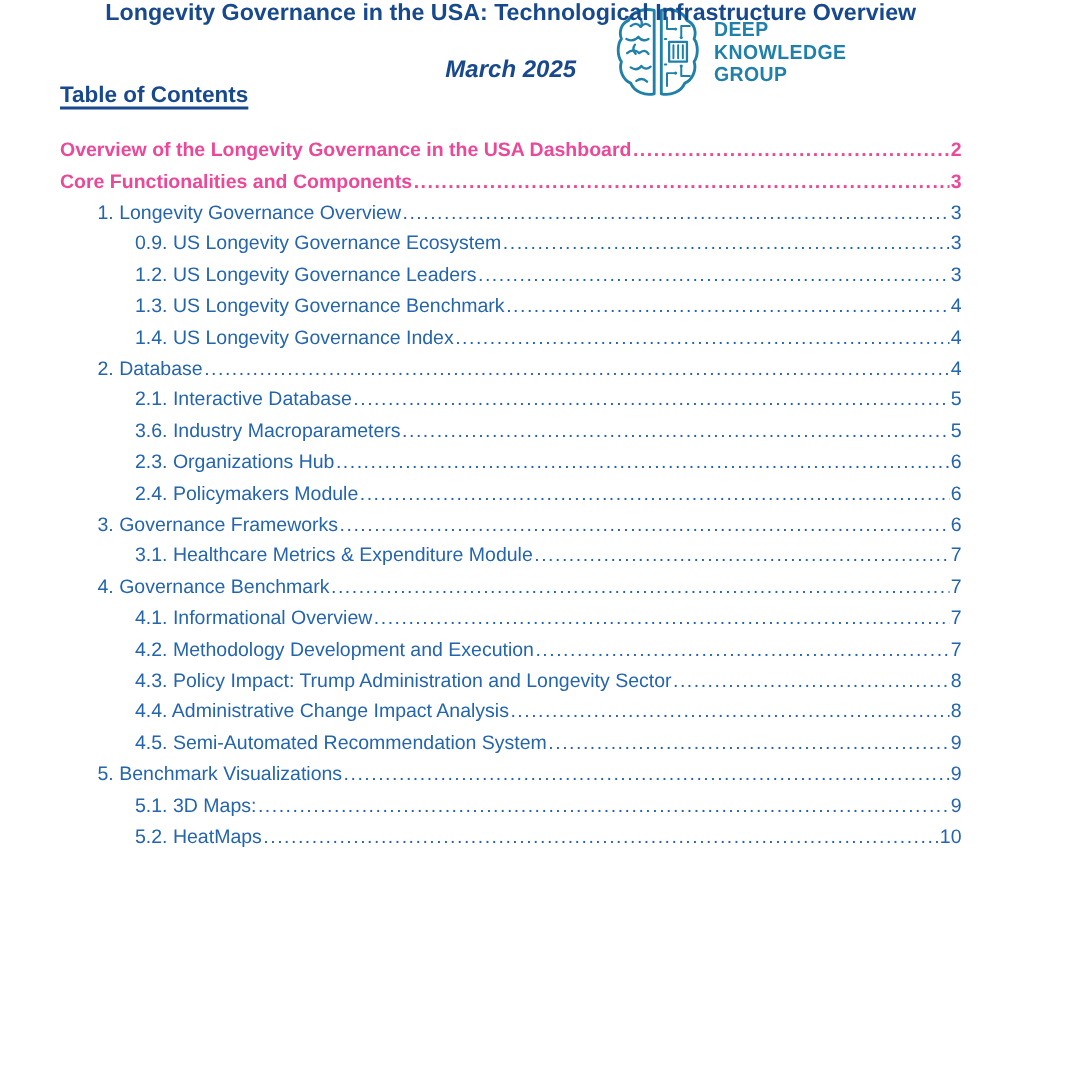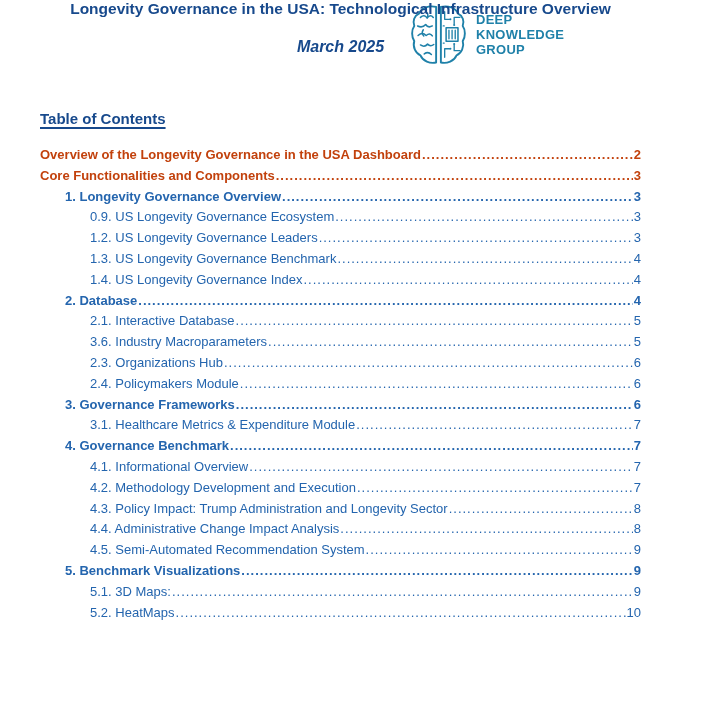--- a/index.html
+++ b/index.html
@@ -12,30 +12,30 @@
   .logo { position: absolute; top: 3px; right: 24px; display: flex; align-items: center; gap: 9px; }
   .logo-text { font-weight: bold; font-size: 13.5px; line-height: 15px; letter-spacing: 0.3px;
                color: #1F81A9; transform: scaleX(0.96); transform-origin: left center; }
 
   
   .content { position: absolute; left: 40px; top: 0; width: 601px; }
   .doc-title { text-align: center; font-weight: bold; font-size: 15.5px;
                line-height: 18px; color: #17498C; }
   .doc-date { margin-top: 20px; text-align: center; font-weight: bold; font-style: italic;
               font-size: 16px; line-height: 17px; color: #17498C; }
-  .toc-heading { margin-top: 55px; font-weight: bold; font-size: 15px; color: #17498C;
+  .toc-heading { font-weight: bold; font-size: 15px; color: #17498C;
                  text-decoration: underline; text-underline-offset: 3px; text-decoration-thickness: 1.5px;
                  display: inline-block; }
 
   
   .toc-list { margin-top: 17px; }
   .toc-row { display: flex; align-items: baseline; height: 20.8px; font-size: 13px;
              color: #2465AE; line-height: 20.8px; cursor: pointer; }
-  .toc-row.bold { font-weight: bold; color: #c2410c; }
-  .toc-row.lvl1 { padding-left: 25px; font-weight: bold; }
+  .toc-row.bold { font-weight: bold; color: #ec4899; }
+  .toc-row.lvl1 { padding-left: 25px; }
   .toc-row.lvl2 { padding-left: 50px; }
   .toc-label { white-space: nowrap; }
   .toc-dots { flex: 1 1 auto; overflow: hidden; white-space: nowrap; margin: 0 1px; }
   .toc-dots::after { content: "......................................................................................................................................................................................................................................................."; letter-spacing: 1px; }
   .toc-page { white-space: nowrap; text-align: right; }
 </style>
 </head>
 <body>
 
 <div class="page">

